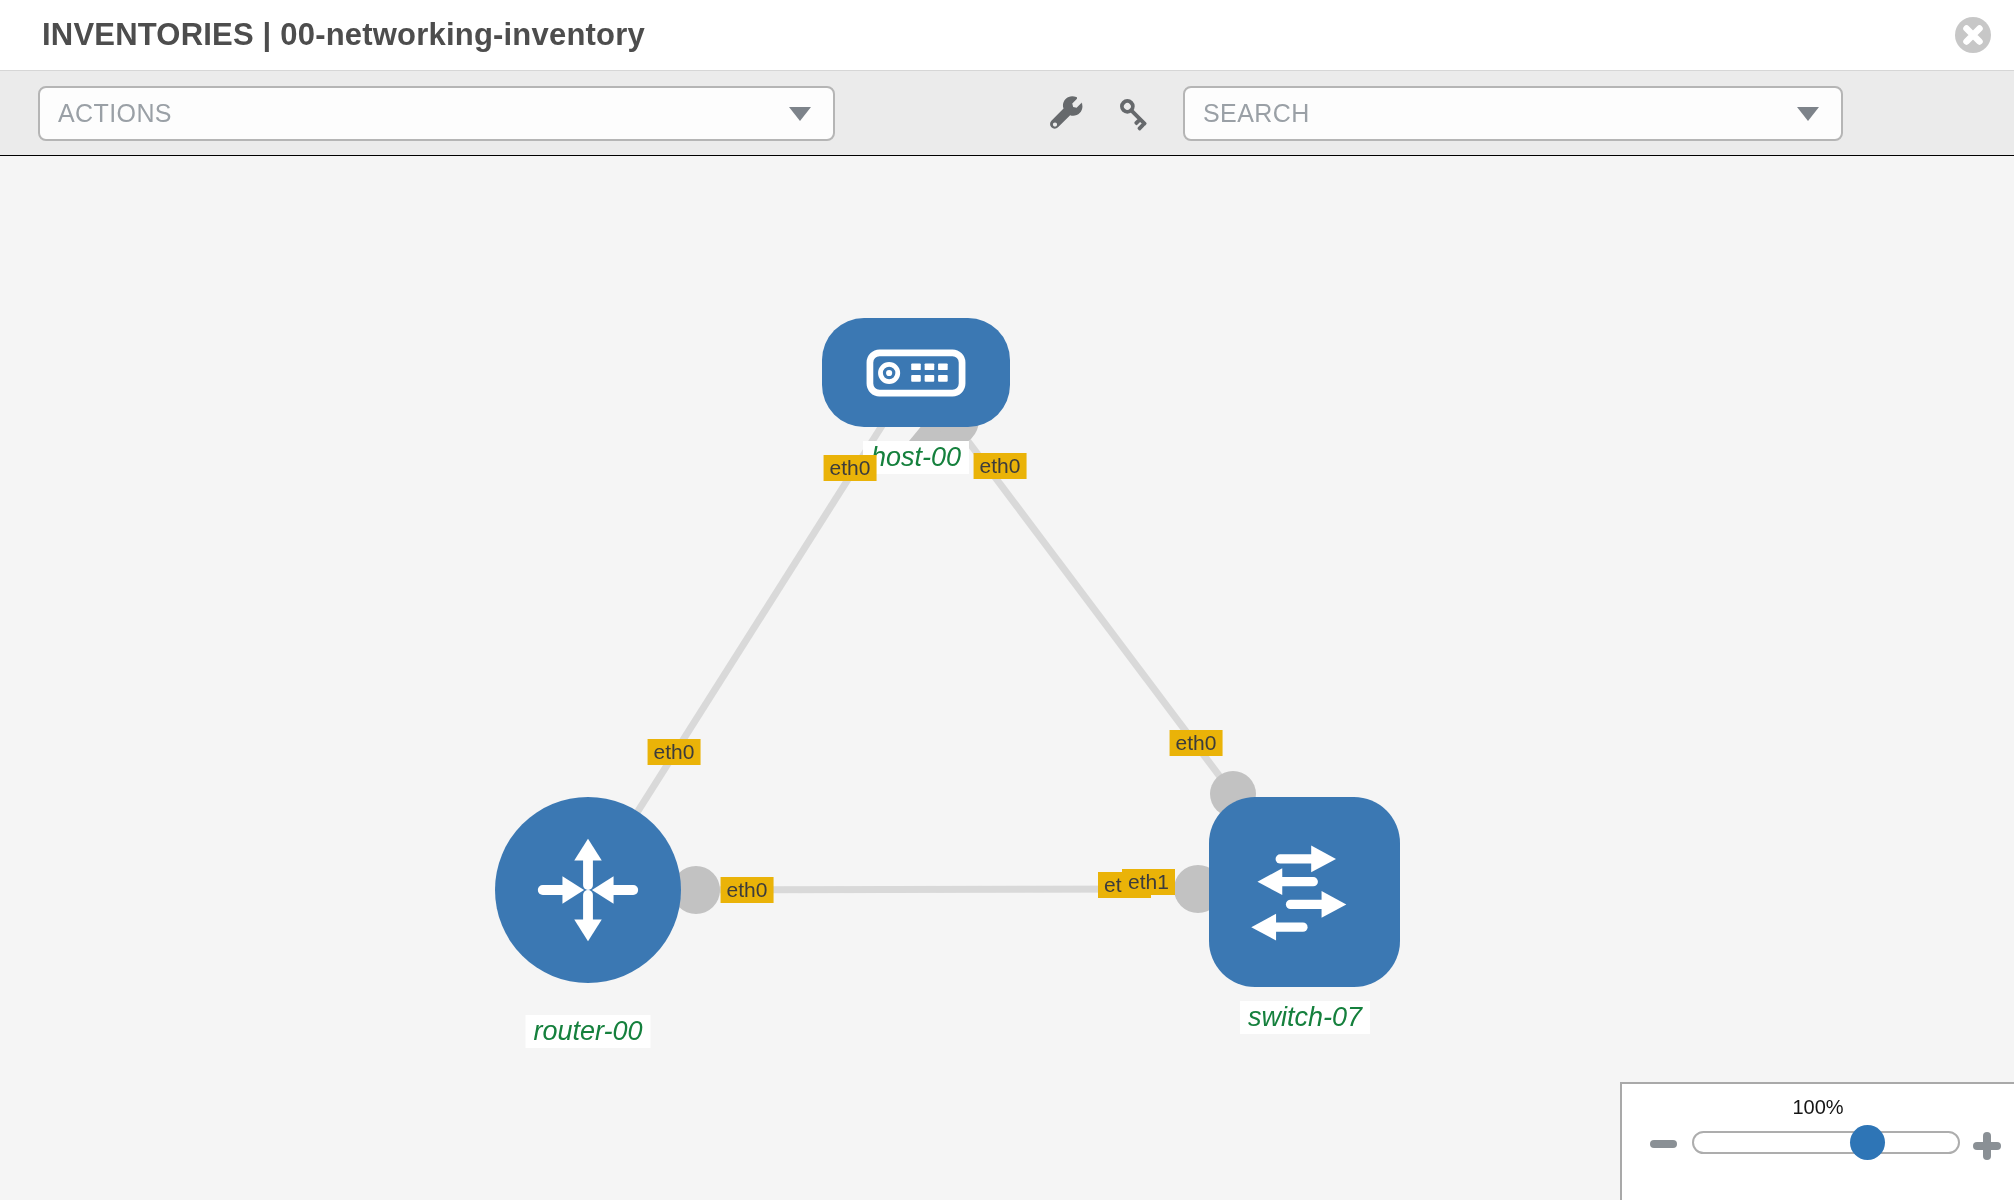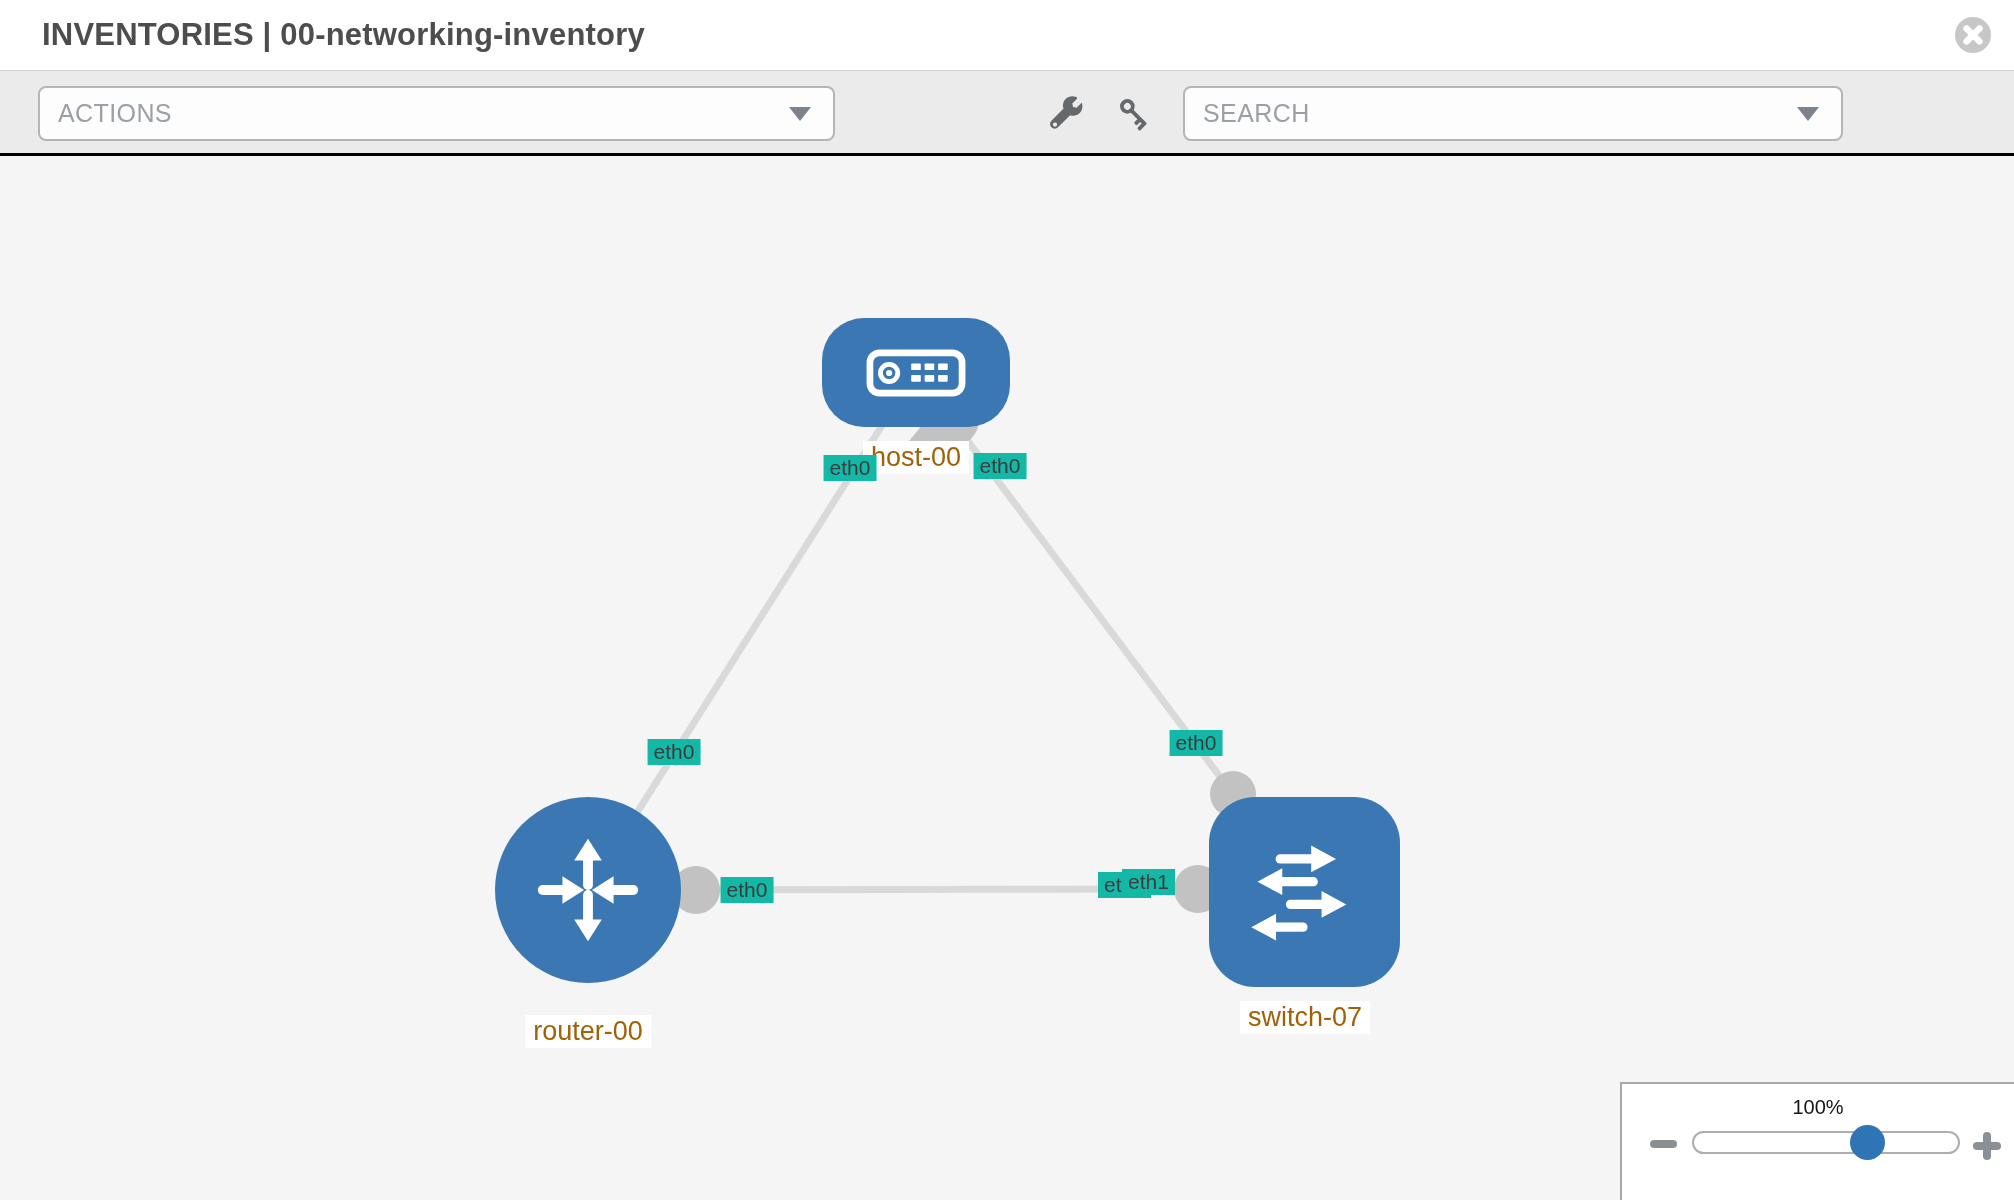--- a/index.html
+++ b/index.html
@@ -8,21 +8,21 @@
 
   
   .header{position:absolute;left:0;top:0;width:2014px;height:78px;background:#ffffff;}
   .title{position:absolute;left:42px;top:0;height:70px;line-height:70px;margin:0;
     font-size:31px;font-weight:bold;color:#4d4d4d;letter-spacing:.2px;white-space:nowrap;}
   .close-btn{position:absolute;right:23px;top:17px;width:36px;height:36px;padding:0;
     border:none;background:transparent;cursor:pointer;}
 
   
   .toolbar{position:absolute;left:0;top:70px;width:2014px;height:86px;background:#ebebeb;
-    border-top:1px solid #d6d6d6;border-bottom:3px solid #000000;}
+    border-top:1px solid #d6d6d6;border-bottom:1px solid #000000;}
   .select{position:absolute;top:15px;height:55px;background:#fdfdfd;
     border:2px solid #b5b5b5;border-radius:8px;cursor:pointer;}
   .select .lbl{position:absolute;left:18px;top:0;line-height:51px;font-size:25px;
     color:#9aa0a6;letter-spacing:.4px;white-space:nowrap;}
   .caret{position:absolute;right:22px;top:19px;width:0;height:0;
     border-left:11px solid transparent;border-right:11px solid transparent;
     border-top:14px solid #7d838a;}
   .sel-actions{left:38px;width:797px;}
   .sel-search{left:1183px;width:660px;}
   .tool-btn{position:absolute;top:16px;width:54px;height:54px;border:none;background:transparent;
@@ -32,27 +32,27 @@
 
   
   .canvas{position:absolute;left:0;top:156px;width:2014px;height:1044px;background:#f5f5f5;overflow:hidden;}
   .links-svg{position:absolute;left:0;top:0;width:2014px;height:1044px;}
 
   .node{position:absolute;background:#3b78b3;display:flex;align-items:center;justify-content:center;}
   .node-host{left:822px;top:162px;width:188px;height:109px;border-radius:42px;}
   .node-router{left:495px;top:641px;width:186px;height:186px;border-radius:50%;}
   .node-switch{left:1209px;top:641px;width:191px;height:190px;border-radius:46px;}
 
-  .node-label{position:absolute;transform:translateX(-50%);background:#ffffff;color:#a16207;
-    font-size:27px;line-height:31px;padding:1px 8px;white-space:nowrap;}
+  .node-label{position:absolute;transform:translateX(-50%);background:#ffffff;color:#15803d;
+    font-size:27px;line-height:31px;padding:1px 8px;white-space:nowrap;font-style:italic;}
   .nl-host{left:916px;top:285px;}
   .nl-router{left:588px;top:843px;margin-top:16px;}
   .nl-switch{left:1305px;top:845px;}
 
-  .iface{position:absolute;background:#14b8a6;color:#3c3c3c;font-size:21px;line-height:24px;
+  .iface{position:absolute;background:#eab308;color:#3c3c3c;font-size:21px;line-height:24px;
     padding:1px 6px;white-space:nowrap;}
   .if-center{transform:translateX(-50%);}
   .if-host-l{left:850px;top:299px;}
   .if-host-r{left:1000px;top:297px;}
   .if-mid{left:674px;top:583px;}
   .if-router-r{left:747px;top:721px;}
   .if-switch-t{left:1196px;top:574px;}
   .if-back{left:1098px;top:716px;}
   .if-front{left:1122px;top:713px;}
 

